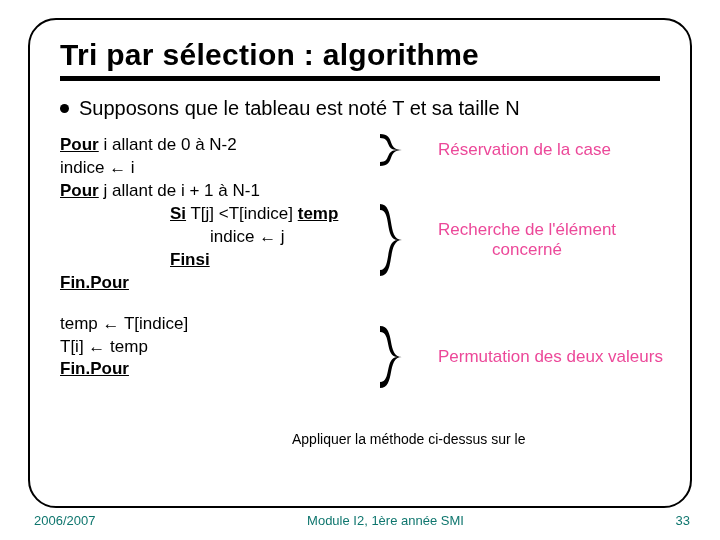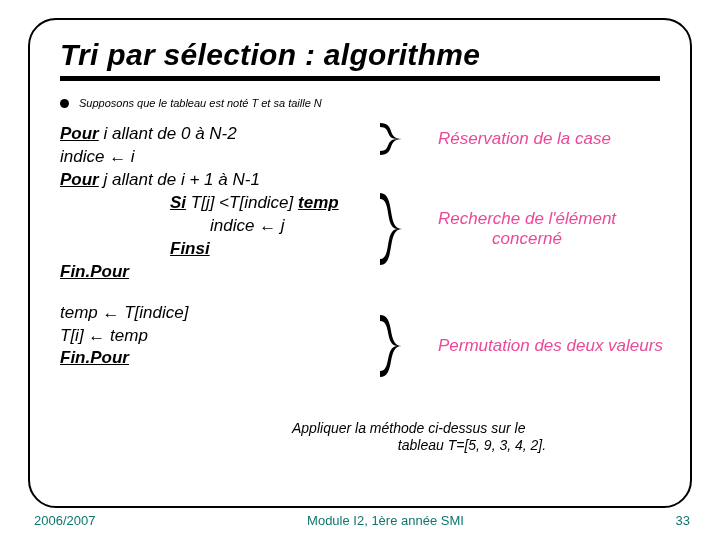--- a/index.html
+++ b/index.html
@@ -14,41 +14,40 @@
   }
   .frame {
     position: absolute;
     left: 28px;
     top: 18px;
     width: 664px;
     height: 490px;
     border: 2px solid #000;
     border-radius: 28px;
     padding: 18px 30px 10px 30px;
-    font-style: italic;
   }
   .title {
     font-size: 30px;
     font-weight: bold;
     color: #000;
     letter-spacing: 0.3px;
   }
   .title-rule {
     height: 0;
     border-top: 3px solid #000;
     border-bottom: 2px solid #000;
     margin-top: 4px;
     margin-bottom: 16px;
     width: 100%;
   }
   .bullet-row {
     display: flex;
     align-items: center;
     gap: 10px;
-    font-size: 11px;
+    font-size: 20px;
     color: #000;
     margin-bottom: 14px;
   }
   .bullet {
     width: 9px; height: 9px; background: #000; border-radius: 50%;
     flex: 0 0 auto;
   }
   .content {
     position: relative;
     font-size: 17px;
@@ -147,21 +146,20 @@
     <div class="callout" style="left:318px; top:188px;">
       <svg class="bracket" width="54" height="70" viewBox="0 0 54 70">
         <path d="M2,4 C18,4 8,35 24,35 C8,35 18,66 2,66 L2,60 C14,60 6,35 20,35 C6,35 14,10 2,10 Z"></path>
         <line class="tail" x1="24" y1="35" x2="52" y2="35"></line>
       </svg>
       <div class="callout-text">Permutation des deux valeurs</div>
     </div>
 
     <div class="exercise">
       <div>Appliquer la méthode ci-dessus sur le</div>
-      <div style="text-align:center">tableau T=[5, 9, 3, 4, 2].</div>
     </div>
   </div>
 </div>
 
 <div class="footer">
   <div class="fl">2006/2007</div>
   <div class="fc">Module I2, 1ère année SMI</div>
   <div class="fr">33</div>
 </div>
 

